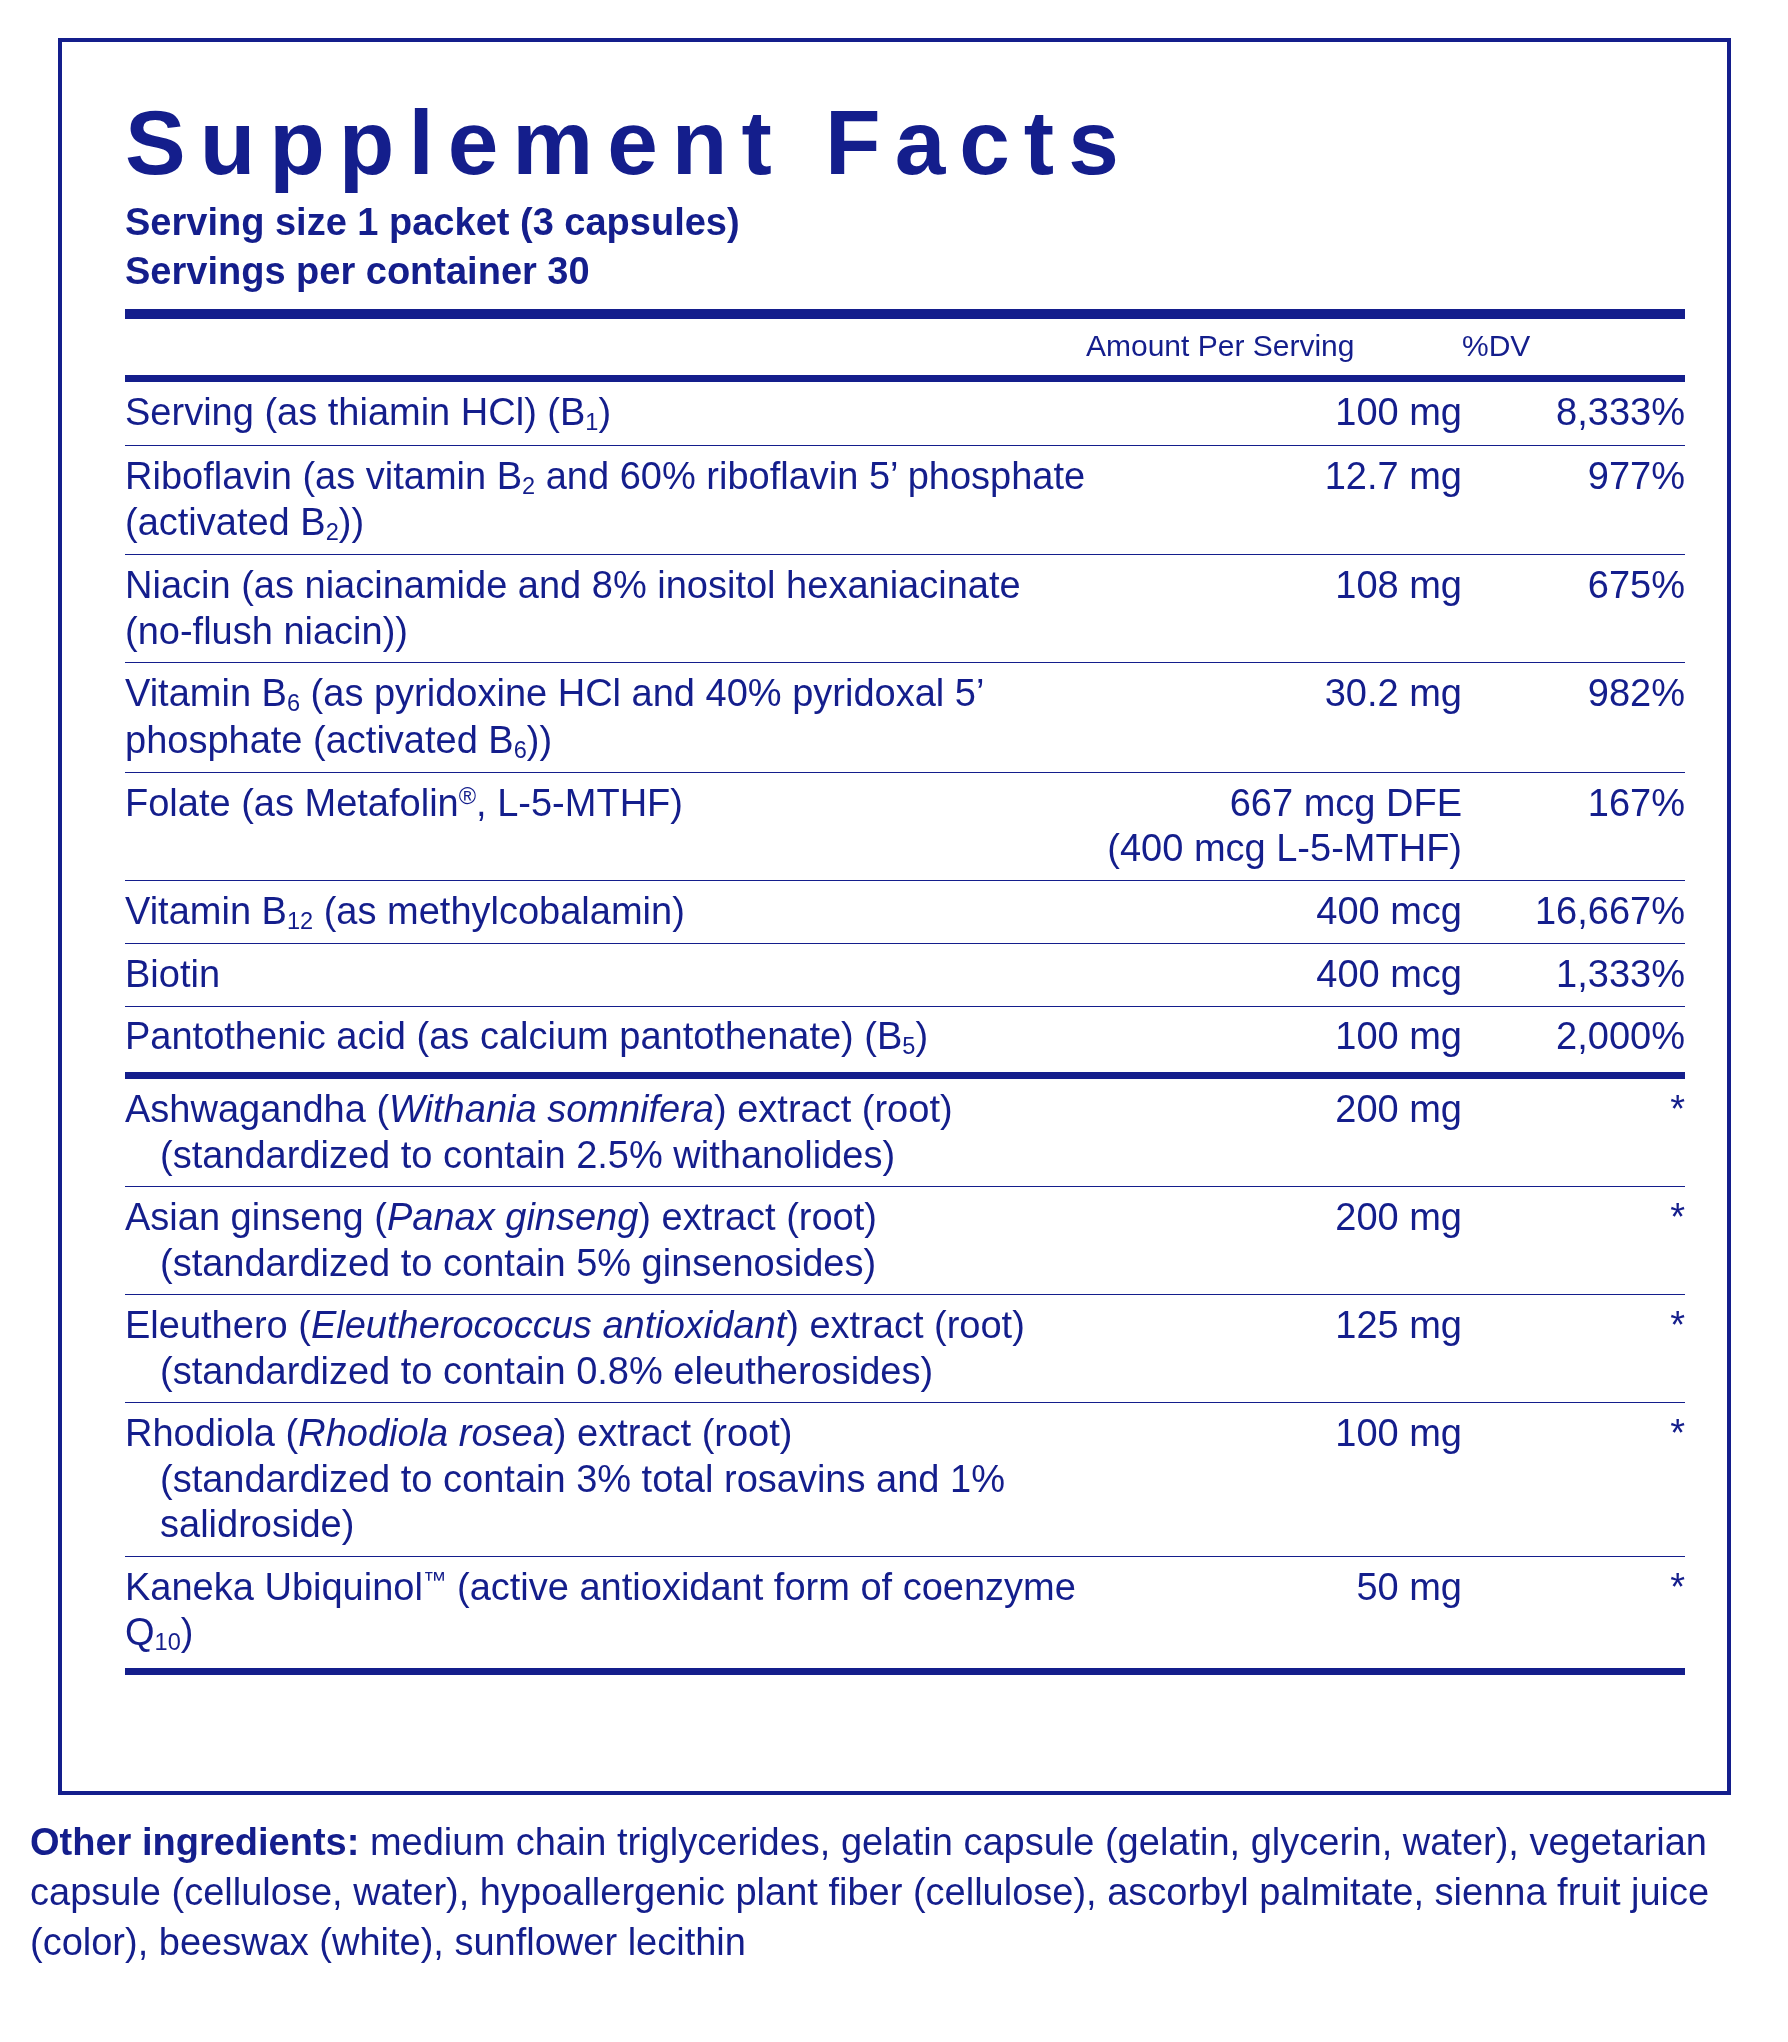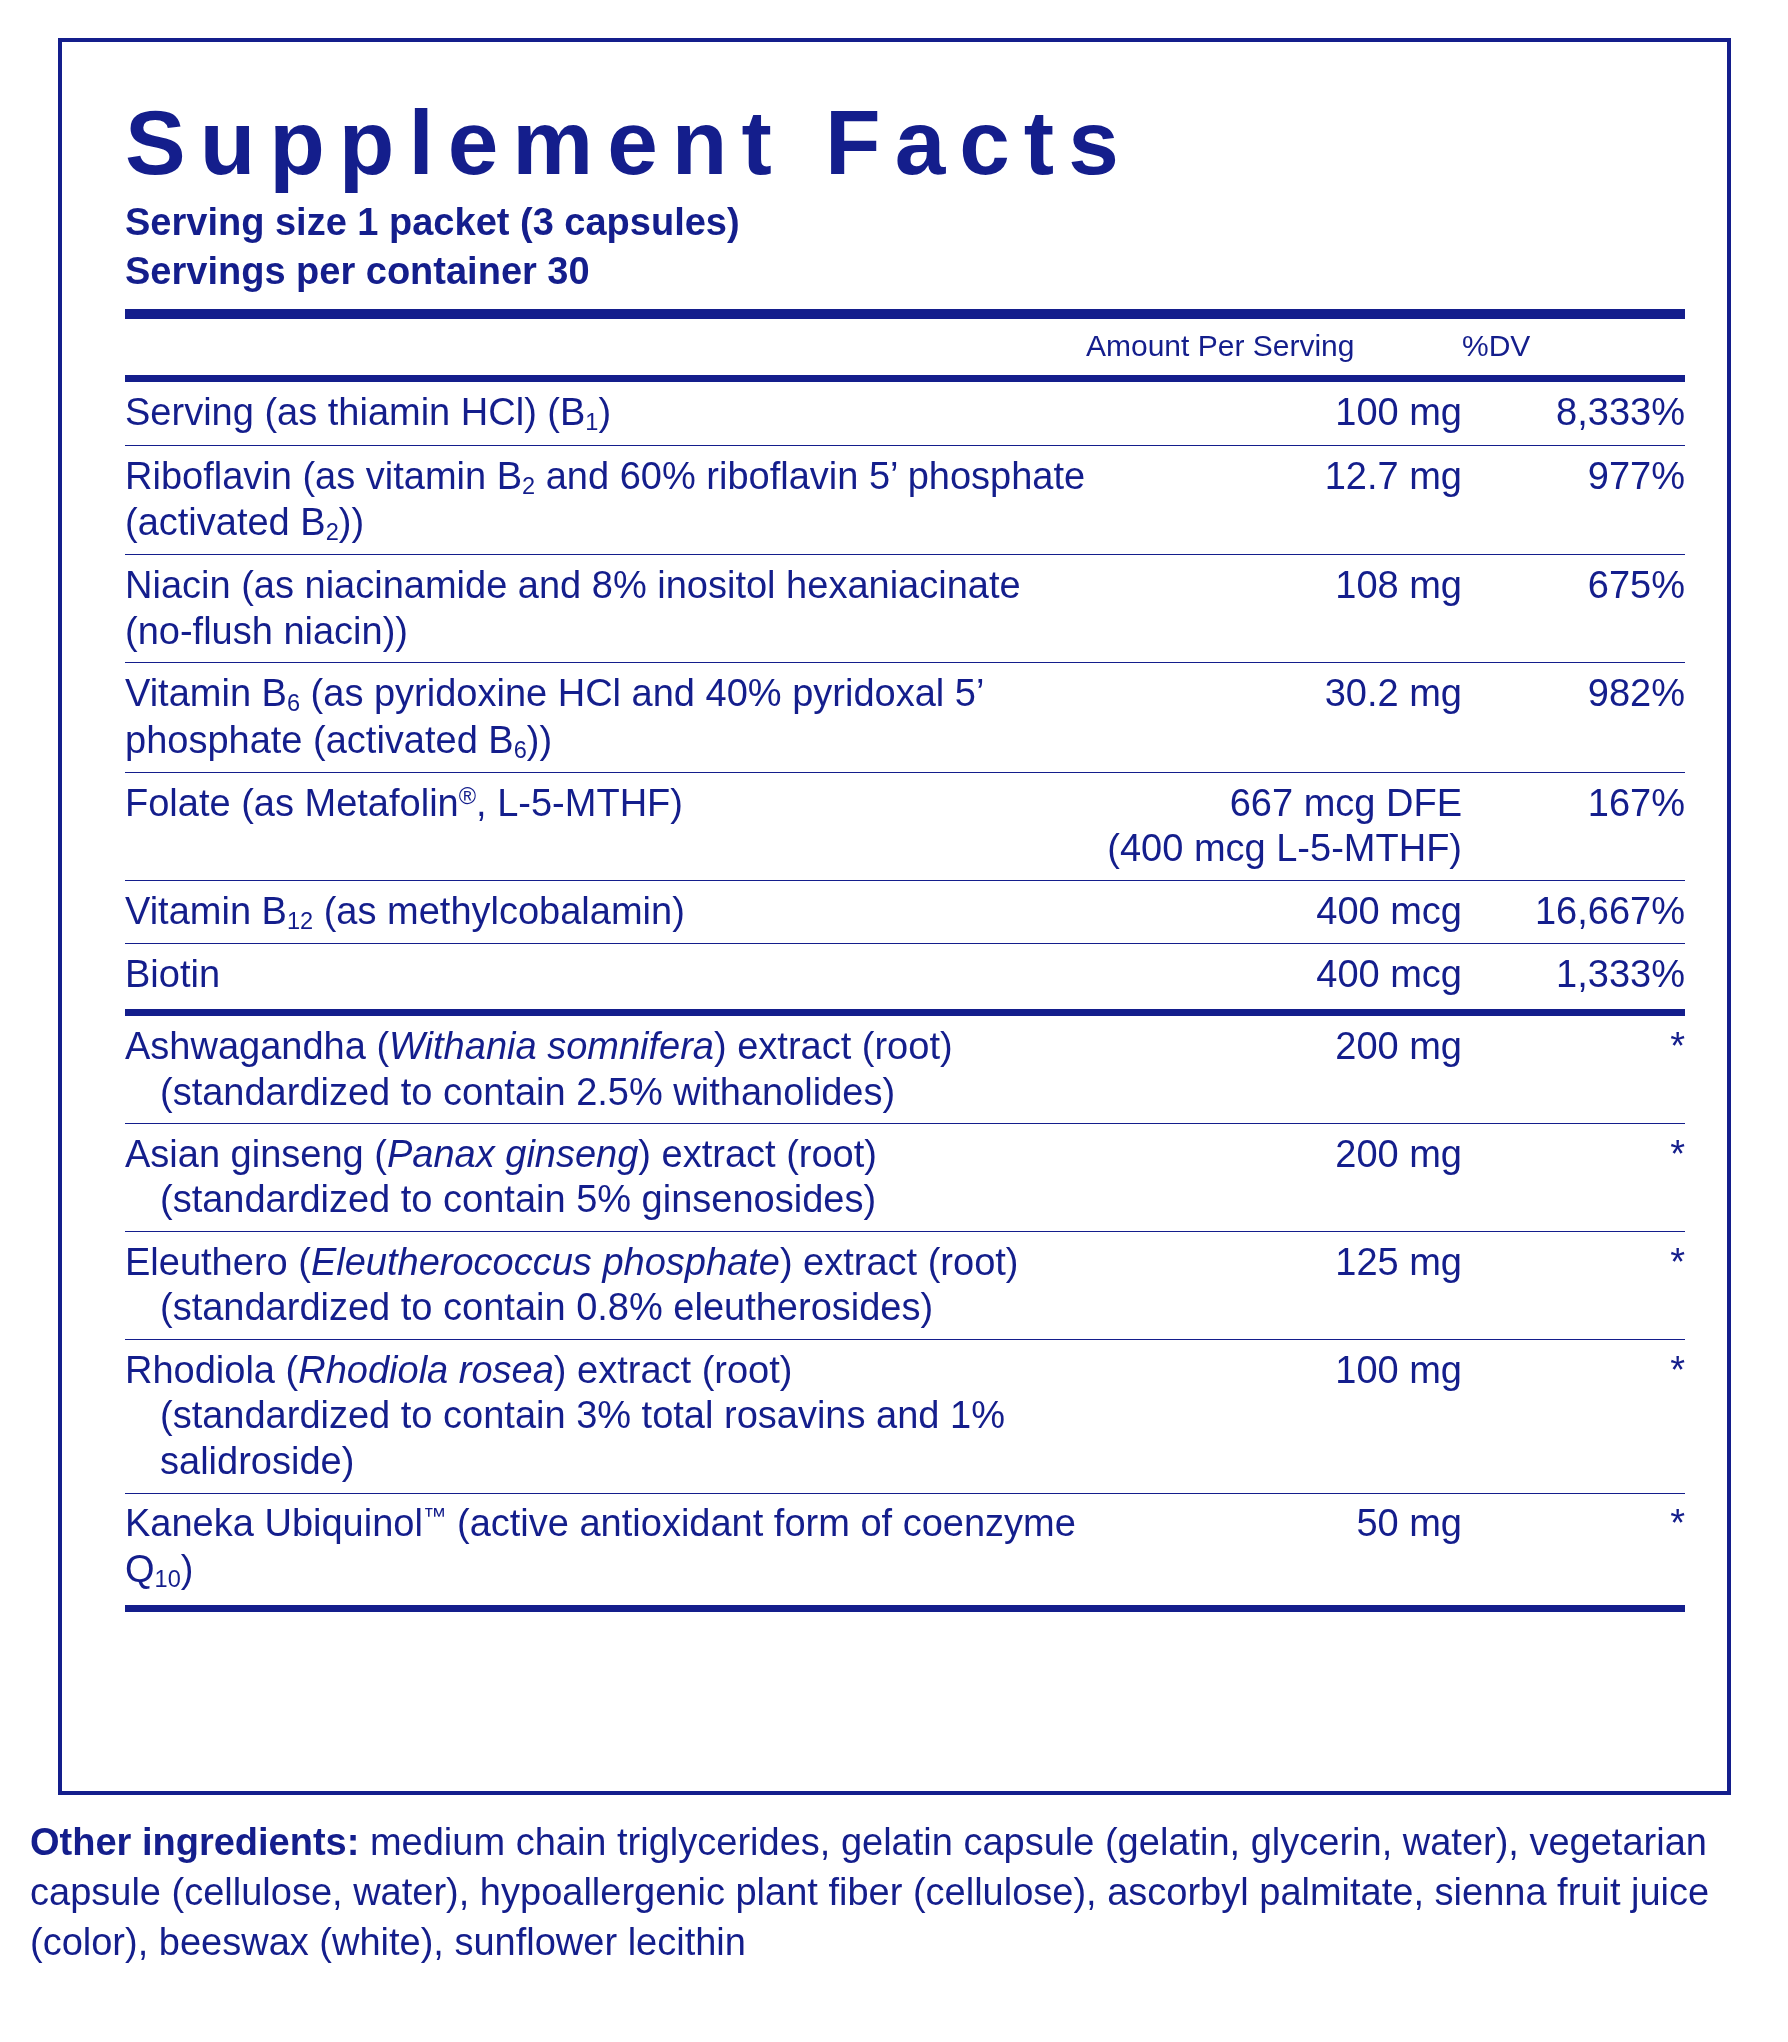--- a/index.html
+++ b/index.html
@@ -185,20 +185,25 @@
         <tr>
           <td class="name"><span>Vitamin B</span><sub>12</sub><span> (as methylcobalamin)</span></td>
           <td class="amt">400 mcg</td>
           <td class="dv">16,667%</td>
         </tr>
         <tr>
           <td class="name">Biotin</td>
           <td class="amt">400 mcg</td>
           <td class="dv">1,333%</td>
         </tr>
+        <tr>
+          <td class="name"><span>Pantothenic acid (as calcium pantothenate) (B</span><sub>5</sub><span>)</span></td>
+          <td class="amt">100 mg</td>
+          <td class="dv">2,000%</td>
+        </tr>
       </tbody>
     </table>
 
     <div class="rule-med"></div>
 
     <table class="facts">
       <colgroup>
         <col class="c-name">
           <col class="c-amt">
           <col class="c-dv">
@@ -215,21 +220,21 @@
         <tr>
           <td class="name">
             <span>Asian ginseng (</span><em>Panax ginseng</em><span>) extract (root)</span>
             <span class="sub">(standardized to contain 5% ginsenosides)</span>
           </td>
           <td class="amt">200 mg</td>
           <td class="dv star">*</td>
         </tr>
         <tr>
           <td class="name">
-            <span>Eleuthero (</span><em>Eleutherococcus phosphate</em><span>) extract (root)</span>
+            <span>Eleuthero (</span><em>Eleutherococcus antioxidant</em><span>) extract (root)</span>
             <span class="sub">(standardized to contain 0.8% eleutherosides)</span>
           </td>
           <td class="amt">125 mg</td>
           <td class="dv star">*</td>
         </tr>
         <tr>
           <td class="name">
             <span>Rhodiola (</span><em>Rhodiola rosea</em><span>) extract (root)</span>
             <span class="sub">(standardized to contain 3% total rosavins and 1% salidroside)</span>
           </td>

